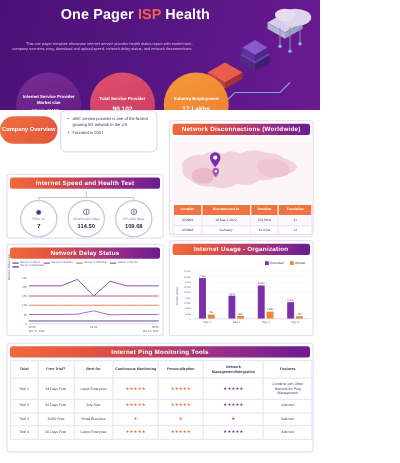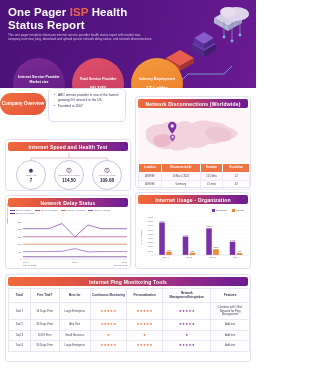--- a/index.html
+++ b/index.html
@@ -9,20 +9,21 @@
     background:#ffffff;
     overflow:hidden;
   }
   .page { position:relative; width:256px; height:370px; background:#fff; }
 
   
   .header {
     position:relative; width:256px; height:88px;
     background:linear-gradient(105deg,#4b1177 0%,#551582 45%,#6a1b92 100%);
     overflow:hidden;
+    text-align:right;
   }
   .hdr-title { position:absolute; left:8px; top:6px; width:160px;
     font-size:11.5px; font-weight:bold; line-height:13px; color:#fff; letter-spacing:.1px; }
   .hdr-title .isp { color:#f0614a; }
   .hdr-sub { position:absolute; left:8px; top:33px; width:146px;
     font-size:3.1px; line-height:4.4px; color:#d8c6e8; }
 
   
   .art { position:absolute; right:0; top:0; width:120px; height:88px; opacity:.95; }
 
@@ -118,21 +119,20 @@
   .s-or { color:#ef6a3c; } .s-pu { color:#8b2f9e; }
 </style>
 </head>
 <body>
 
 <div class="page">
 
   <div class="header">
     <div class="hdr-title">
       <span>One Pager </span><span class="isp">ISP</span><span> Health</span><br>
-      <span>Status Report</span>
     </div>
     <div class="hdr-sub">This one pager template showcase internet service provider health status report with market size, company overview, ping, download and upload speed, network delay status, and network disconnections.</div>
 
     <svg class="art" viewBox="0 0 120 88">
       <g opacity=".9">
         <path d="M78 18 l14-8 14 8 -14 8z" fill="#e8eef7"></path>
         <path d="M78 18 v5 l14 8 v-5z" fill="#c3cfe2"></path>
         <path d="M106 18 v5 l-14 8 v-5z" fill="#a9b8d0"></path>
         <ellipse cx="100" cy="14" rx="13" ry="7" fill="#f2f6fb"></ellipse>
         <ellipse cx="92" cy="12" rx="8" ry="5" fill="#ffffff"></ellipse>

